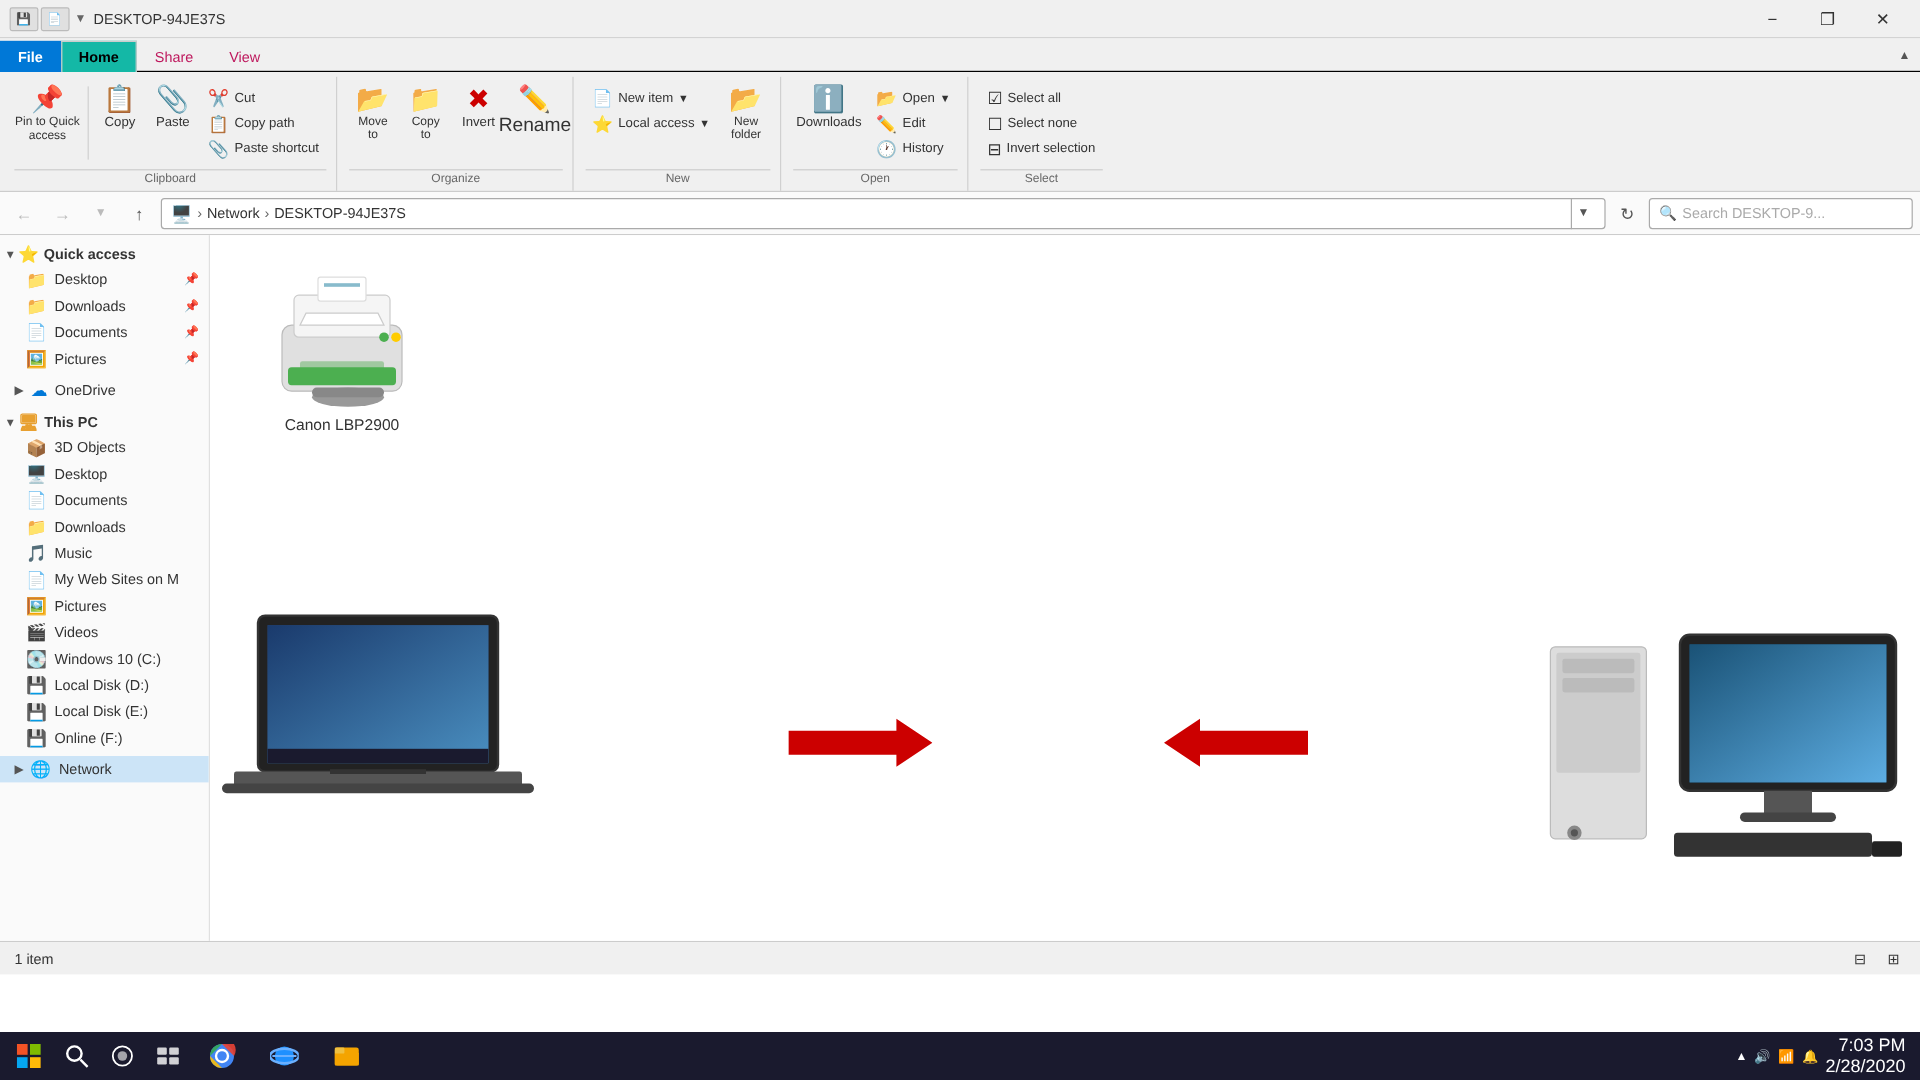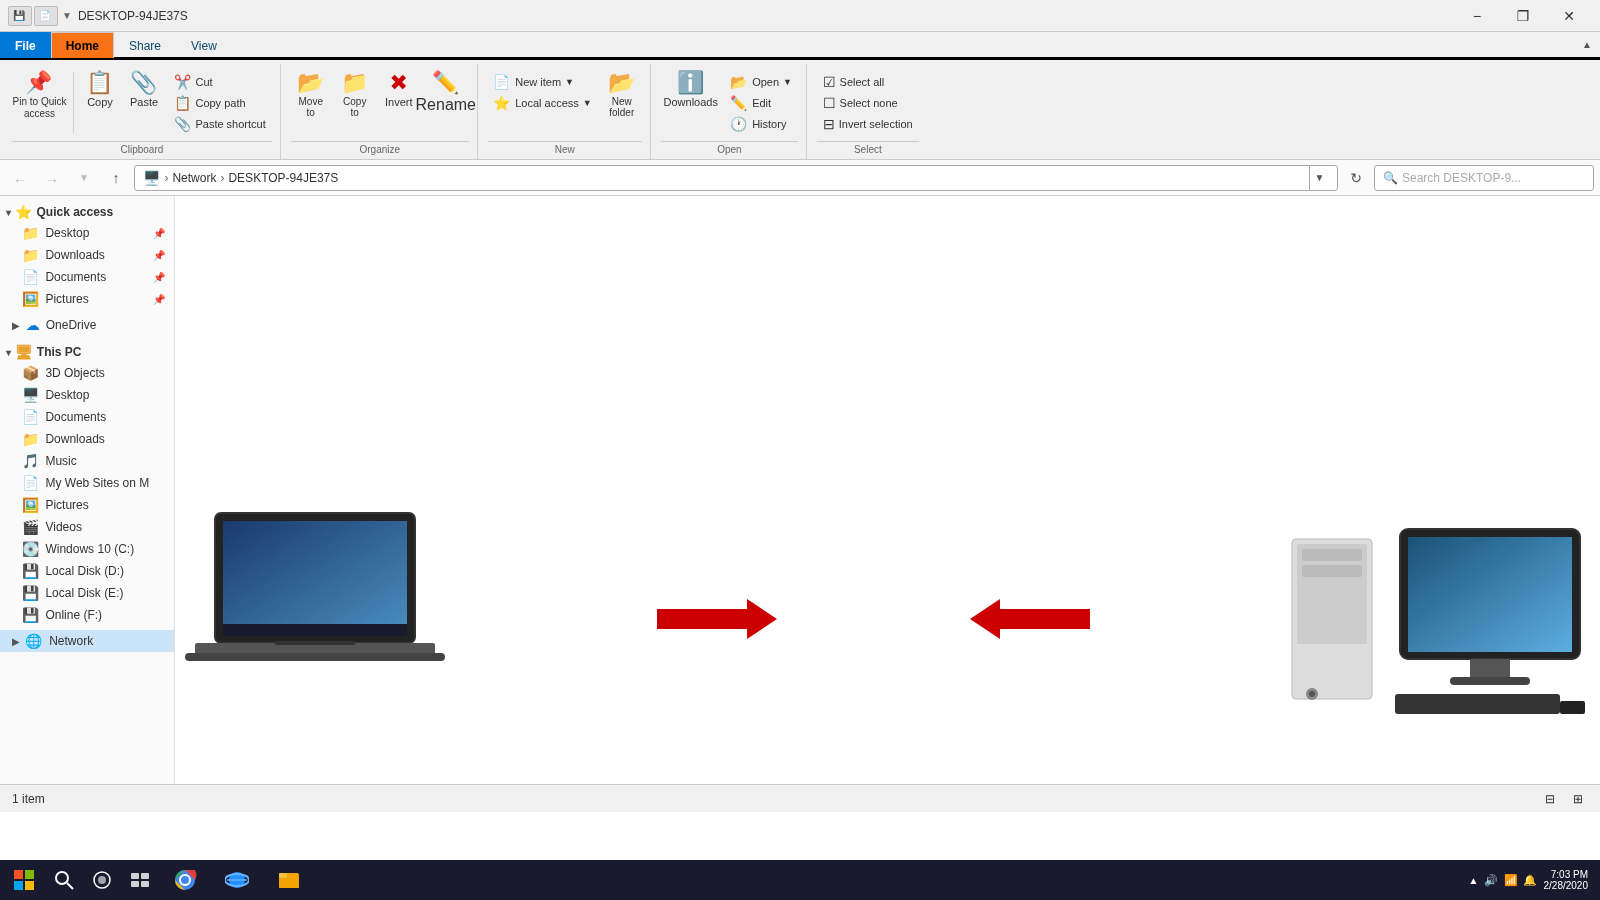--- a/index.html
+++ b/index.html
@@ -21,37 +21,37 @@
     .title-bar-btn { width: 46px; height: 32px; display: flex; align-items: center; justify-content: center; cursor: pointer; font-size: 14px; color: #333; background: transparent; border: none; }
     .title-bar-quick-actions { display: flex; align-items: center; gap: 2px; }
     .quick-btn { width: 24px; height: 20px; background: #e0e0e0; border: 1px solid #bbb; border-radius: 2px; display: flex; align-items: center; justify-content: center; font-size: 10px; cursor: pointer; }
 
     
     .ribbon-tabs {
       height: 28px;
       background: #f0f0f0;
       display: flex;
       align-items: flex-end;
-      border-bottom: 3px solid #000000;
+      border-bottom: 1px solid #000000;
       padding-left: 0;
     }
     .ribbon-tab {
       height: 26px;
       padding: 0 14px;
       display: flex;
       align-items: center;
       cursor: pointer;
       font-size: 12px;
-      color: #0c4a6e;
+      color: #be185d;
       border: 1px solid transparent;
       border-bottom: none;
       margin-bottom: -1px;
     }
     .ribbon-tab.active {
-      background: #f97316;
+      background: #14b8a6;
       border-color: #ccc;
       color: #000;
       font-weight: 600;
     }
     .ribbon-expand { margin-left: auto; padding: 0 8px; font-size: 10px; cursor: pointer; display: flex; align-items: center; color: #555; height: 26px; }
 
     
     .ribbon {
       height: 100px;
       background: #f0f0f0;
@@ -224,21 +224,21 @@
       gap: 2px;
       position: fixed;
       bottom: 0;
       left: 0;
       width: 1600px;
     }
     .taskbar-start { width: 40px; height: 40px; display: flex; align-items: center; justify-content: center; cursor: pointer; background: transparent; }
     .taskbar-search { width: 36px; height: 36px; display: flex; align-items: center; justify-content: center; cursor: pointer; }
     .taskbar-item { height: 36px; width: 36px; display: flex; align-items: center; justify-content: center; cursor: pointer; border-radius: 4px; }
     .taskbar-tray { margin-left: auto; display: flex; align-items: center; gap: 6px; color: #fff; font-size: 11px; padding-right: 8px; }
-    .taskbar-clock { display: flex; flex-direction: column; align-items: flex-end; color: #fff; font-size: 10px; }
+    .taskbar-clock { display: flex; flex-direction: column; align-items: flex-end; color: #fff; font-size: 15px; }
 
     
     .icon-folder { color: #e8a030; }
     .icon-disk { color: #888; }
     .icon-network { color: #0078d7; }
     .icon-onedrive { color: #0078d7; }
     .icon-pc { color: #e8a030; }
     .icon-music { color: #9b59b6; }
 
     .ribbon-file-tab {
@@ -527,20 +527,44 @@
         <span class="si-icon icon-network">🌐</span>
         <span class="si-label">Network</span>
       </div>
     </div>
 
   </div>
 
   <div class="content-area">
     <div style="position:relative; width:100%; height:100%;">
 
+      <div style="position:absolute; top:20px; left:30px; display:flex; flex-direction:column; align-items:center;">
+
+        <svg width="160" height="130" viewBox="0 0 160 130">
+
+          <rect x="30" y="55" width="100" height="55" rx="8" fill="#e0e0e0" stroke="#bbb" stroke-width="1"></rect>
+          <rect x="40" y="30" width="80" height="35" rx="4" fill="#f5f5f5" stroke="#ccc" stroke-width="1"></rect>
+
+          <rect x="45" y="85" width="70" height="8" rx="2" fill="#a0c8a0"></rect>
+
+          <polygon points="50,45 110,45 115,55 45,55" fill="#fff" stroke="#ccc" stroke-width="1"></polygon>
+
+          <rect x="35" y="90" width="90" height="15" rx="3" fill="#4caf50"></rect>
+
+          <ellipse cx="85" cy="115" rx="30" ry="8" fill="#999"></ellipse>
+          <rect x="55" y="107" width="60" height="8" rx="4" fill="#888"></rect>
+
+          <rect x="60" y="15" width="40" height="20" rx="2" fill="#fff" stroke="#ddd" stroke-width="1"></rect>
+          <rect x="65" y="20" width="30" height="3" fill="#8bc"></rect>
+
+          <circle cx="115" cy="65" r="4" fill="#4caf50"></circle>
+          <circle cx="125" cy="65" r="4" fill="#ffcc00"></circle>
+        </svg>
+        <span style="font-size:13px; color:#333;">Canon LBP2900</span>
+      </div>
 
 
       <div style="position:absolute; bottom:30px; left:10px; right:10px; height:270px; display:flex; align-items:center; justify-content:space-between;">
 
         <div style="width:280px; flex-shrink:0;">
           <svg width="280" height="230" viewBox="0 0 280 230">
 
             <rect x="30" y="10" width="200" height="130" rx="6" fill="#222" stroke="#333" stroke-width="2"></rect>
             <rect x="38" y="18" width="184" height="115" fill="#2d4a7a"></rect>
 

